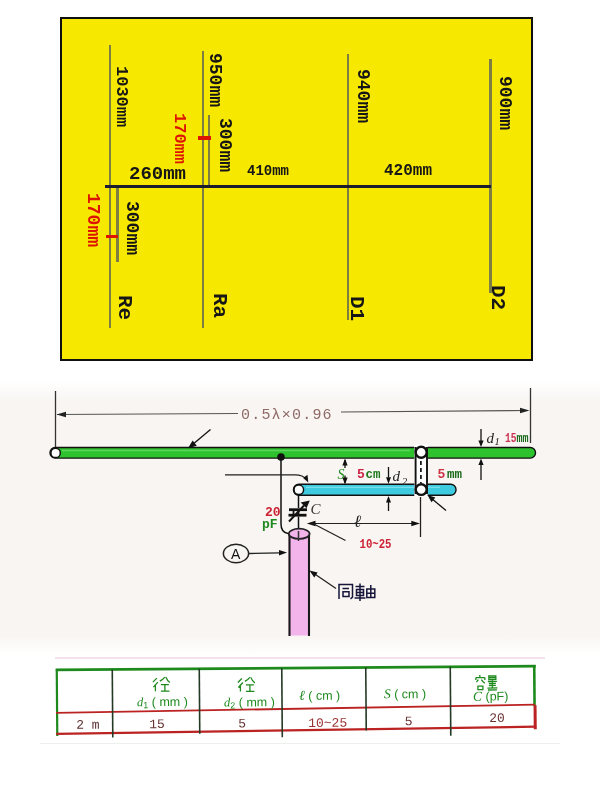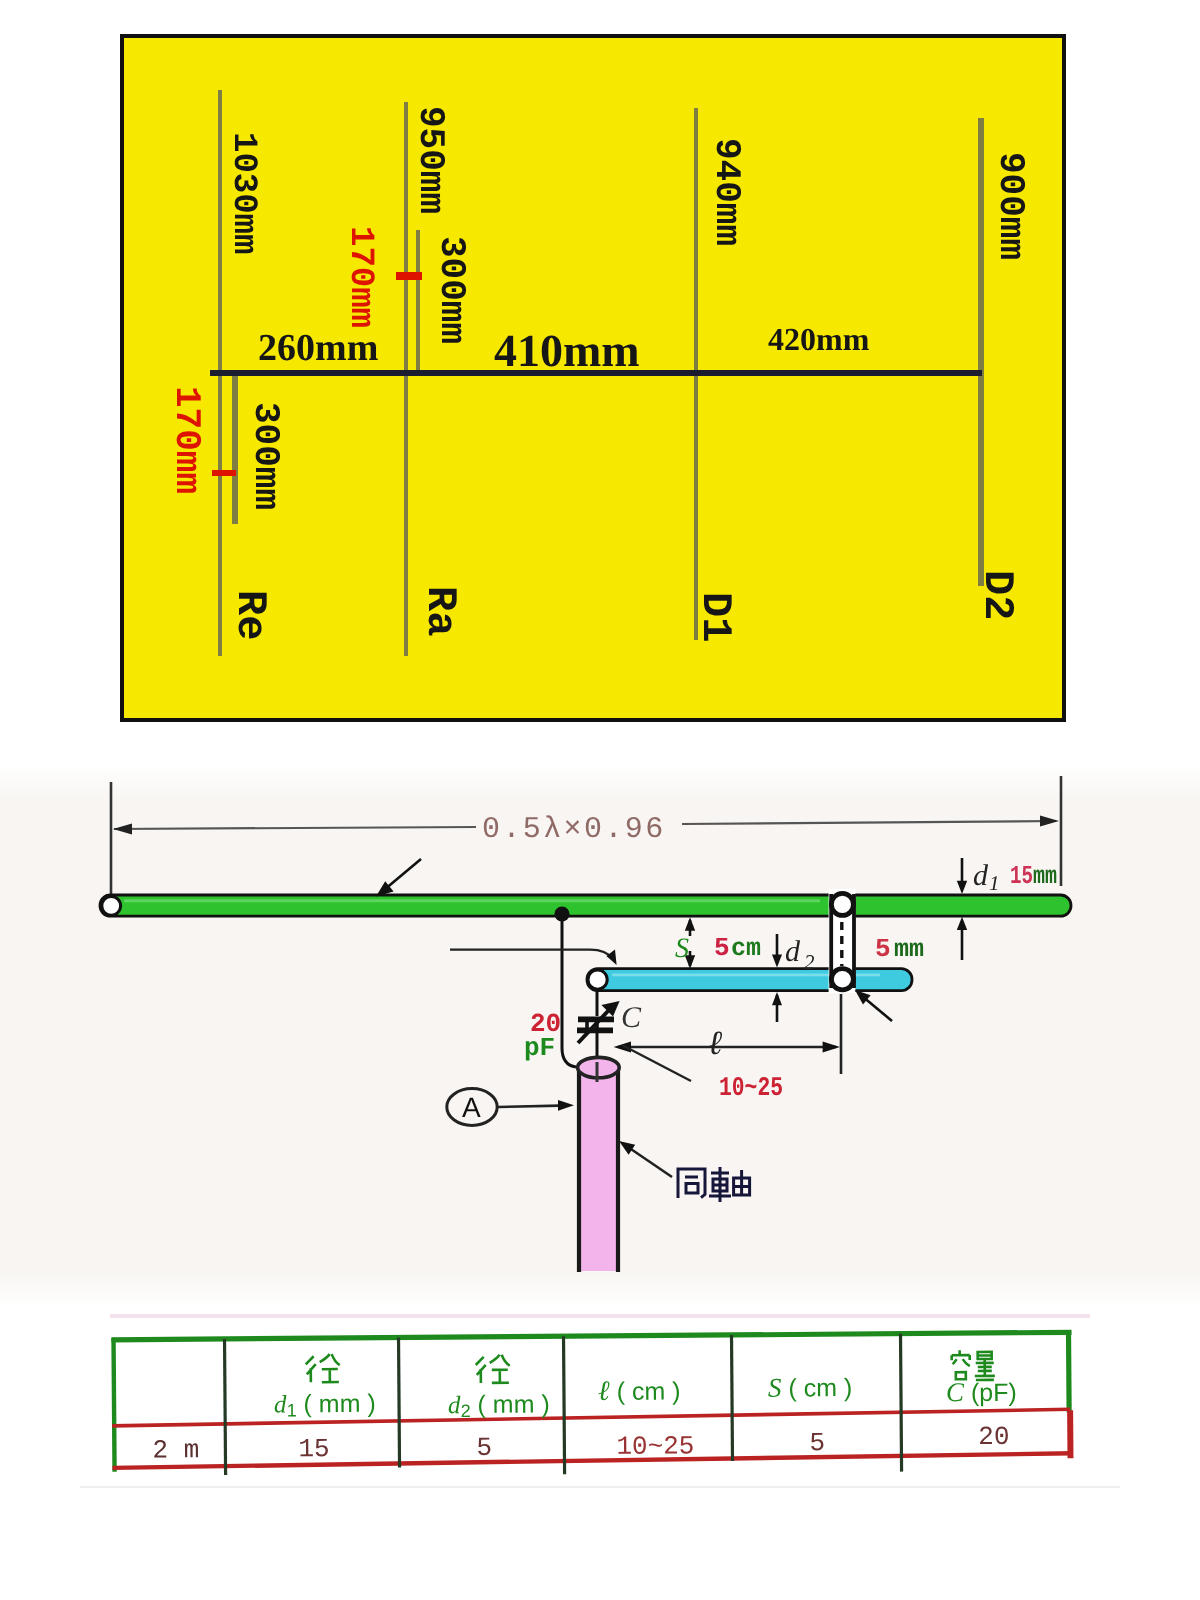--- a/index.html
+++ b/index.html
@@ -1,21 +1,21 @@
 <!DOCTYPE html>
 <html><head>
 <meta charset="utf-8">
 <style>
   html,body{margin:0;padding:0;}
   body{width:600px;height:800px;position:relative;background:#ffffff;overflow:hidden;
        font-family:"Liberation Sans",sans-serif;}
   .abs{position:absolute;}
   .vtext{position:absolute;writing-mode:vertical-rl;text-orientation:mixed;
          font-family:"Liberation Mono",monospace;font-weight:bold;white-space:nowrap;line-height:1;}
-  .htext{position:absolute;font-family:Liberation Serif, serif;font-weight:bold;white-space:nowrap;line-height:1;}
+  .htext{position:absolute;font-family:Liberation Mono, monospace;font-weight:bold;white-space:nowrap;line-height:1;}
 </style>
 </head>
 <body>
 
 <div class="abs" style="left:60px;top:17px;width:469px;height:340px;background:#f7e800;border:2.6px solid #101010;"></div>
 
 <div class="abs" style="left:108.5px;top:45px;width:2.6px;height:283px;background:#7e7e42;"></div>
 
 <div class="abs" style="left:116.3px;top:188px;width:2.4px;height:74px;background:#7e7e42;"></div>
 
@@ -44,21 +44,21 @@
 <div class="vtext" style="left:353.5px;top:69px;font-size:18px;color:#161616;">940mm</div>
 
 <div class="vtext" style="left:495.5px;top:76px;font-size:18px;color:#161616;">900mm</div>
 
 <div class="vtext" style="left:83.5px;top:193px;font-size:18px;color:#dd1500;">170mm</div>
 
 <div class="vtext" style="left:123px;top:201px;font-size:18px;color:#161616;">300mm</div>
 
 <div class="htext" style="left:129px;top:165px;font-size:19px;color:#161616;">260mm</div>
 
-<div class="htext" style="left:247px;top:164px;font-size:23px;color:#161616;">410mm</div>
+<div class="htext" style="left:247px;top:164px;font-size:14px;color:#161616;">410mm</div>
 
 <div class="htext" style="left:384px;top:163px;font-size:16px;color:#161616;">420mm</div>
 
 <div class="vtext" style="left:113.5px;top:295px;font-size:21px;color:#161616;">Re</div>
 
 <div class="vtext" style="left:208.5px;top:293px;font-size:21px;color:#161616;">Ra</div>
 
 <div class="vtext" style="left:346px;top:296px;font-size:21px;color:#161616;">D1</div>
 
 <div class="vtext" style="left:487px;top:285px;font-size:21px;color:#161616;">D2</div>

